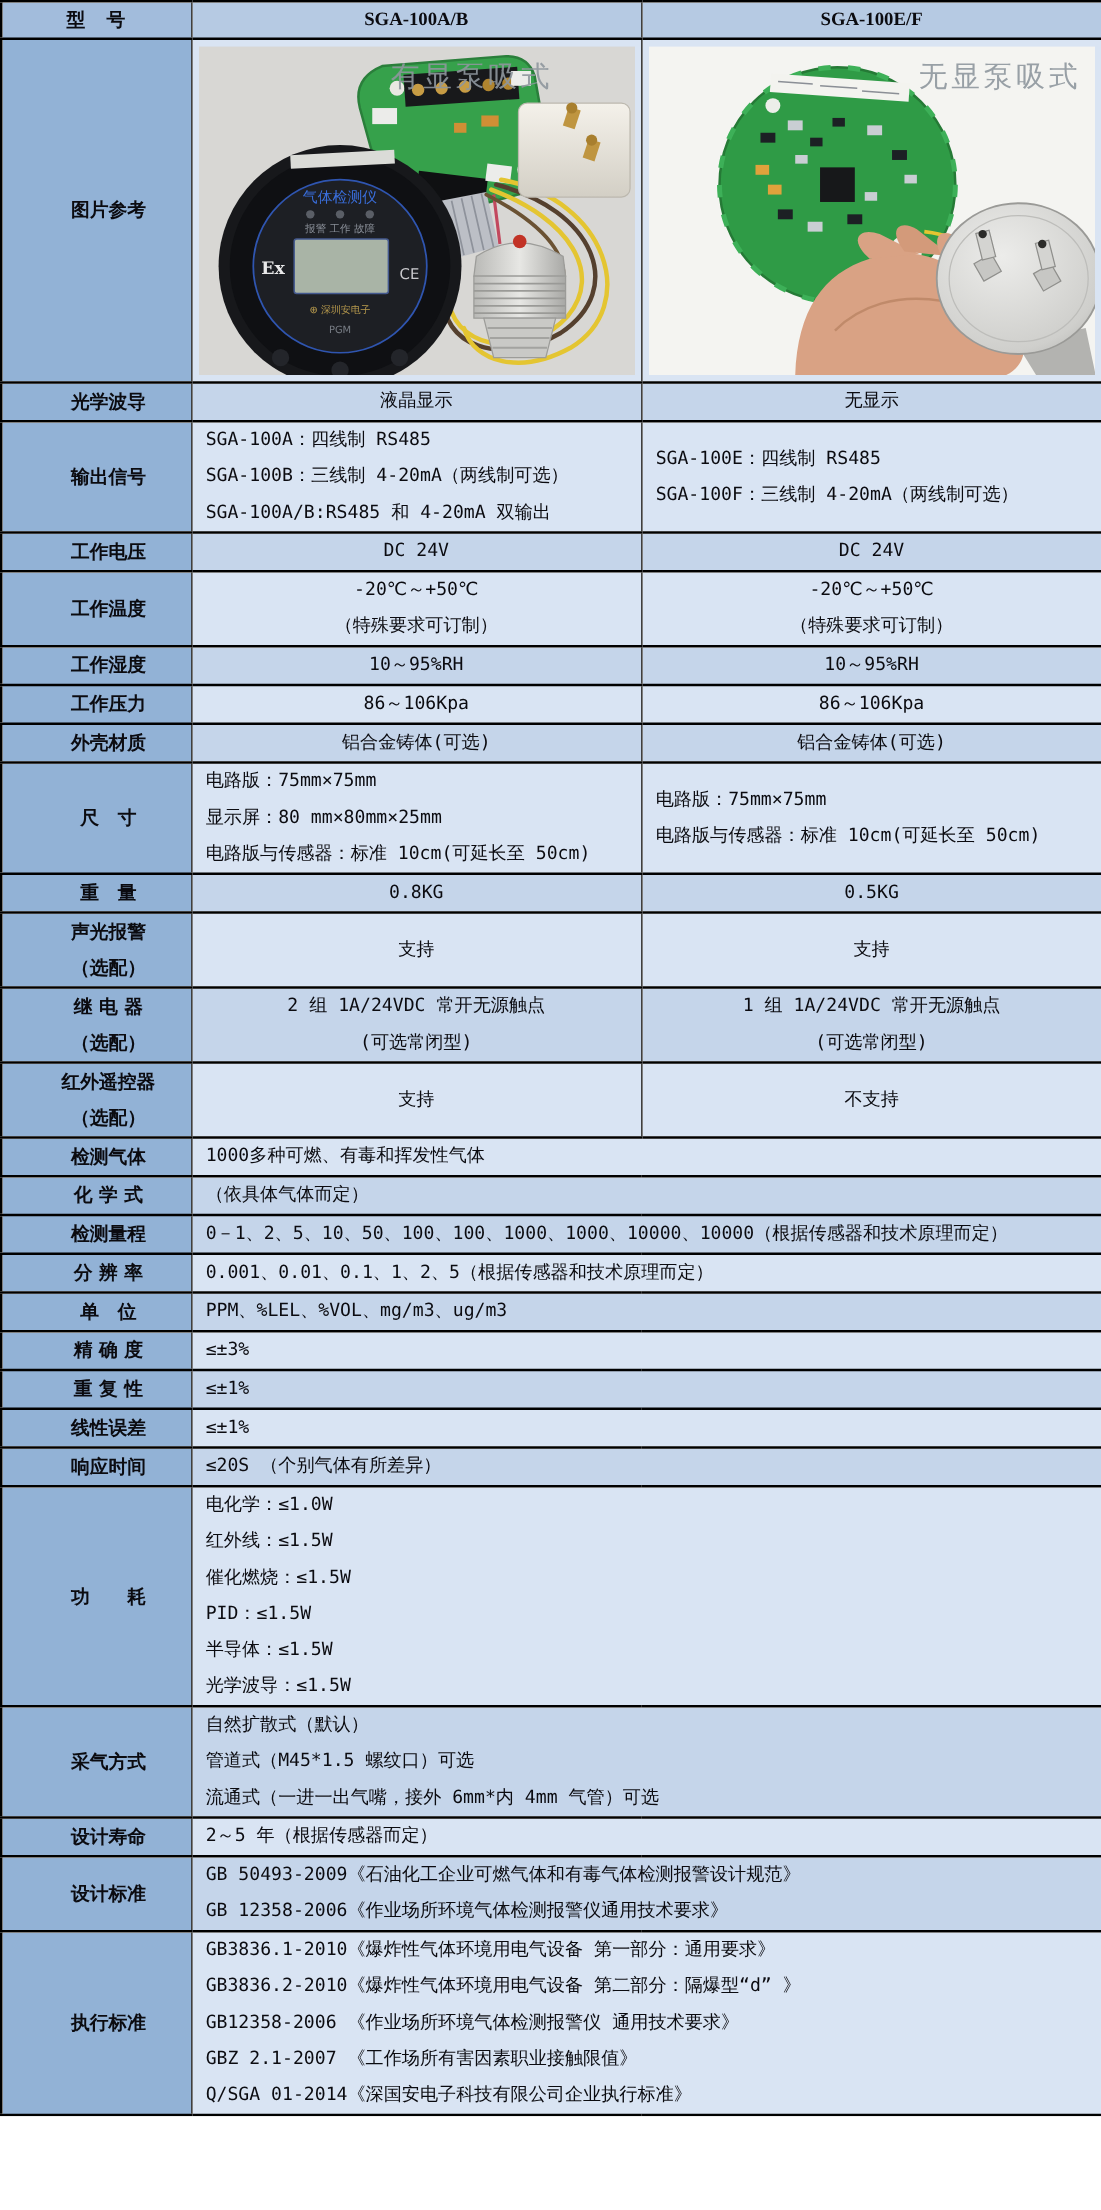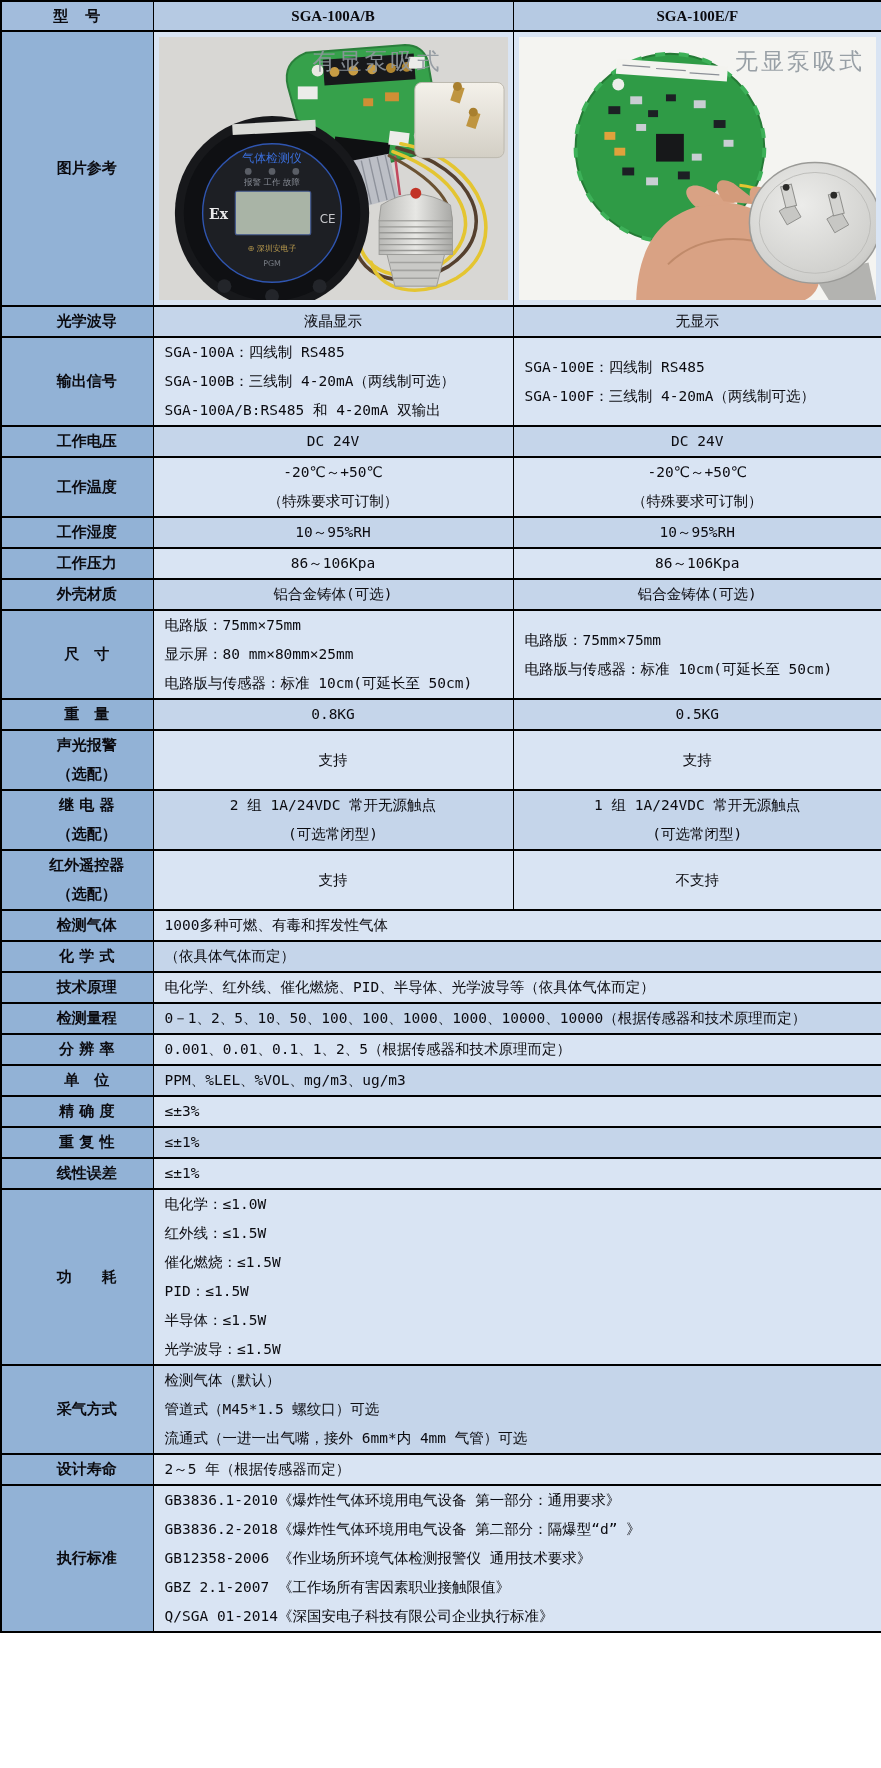--- a/index.html
+++ b/index.html
@@ -405,28 +405,20 @@
         </td>
       </tr>
       <tr class="dark">
         <td class="label-cell">
           <div class="line">化 学 式</div>
         </td>
         <td class="value-cell left" colspan="2">
           <div class="line">（依具体气体而定）</div>
         </td>
       </tr>
-      <tr class="light">
-        <td class="label-cell">
-          <div class="line">技术原理</div>
-        </td>
-        <td class="value-cell left" colspan="2">
-          <div class="line">电化学、红外线、催化燃烧、PID、半导体、光学波导等（依具体气体而定）</div>
-        </td>
-      </tr>
       <tr class="dark">
         <td class="label-cell">
           <div class="line">检测量程</div>
         </td>
         <td class="value-cell left" colspan="2">
           <div class="line">0－1、2、5、10、50、100、100、1000、1000、10000、10000（根据传感器和技术原理而定）</div>
         </td>
       </tr>
       <tr class="light">
         <td class="label-cell">
@@ -459,59 +451,76 @@
         <td class="value-cell left" colspan="2">
           <div class="line">≤±1%</div>
         </td>
       </tr>
       <tr class="light">
         <td class="label-cell">
           <div class="line">线性误差</div>
         </td>
         <td class="value-cell left" colspan="2">
           <div class="line">≤±1%</div>
+        </td>
+      </tr>
+      <tr class="dark">
+        <td class="label-cell">
+          <div class="line">响应时间</div>
+        </td>
+        <td class="value-cell left" colspan="2">
+          <div class="line">≤20S （个别气体有所差异）</div>
         </td>
       </tr>
       <tr class="light">
         <td class="label-cell">
           <div class="line">功　　耗</div>
         </td>
         <td class="value-cell left" colspan="2">
           <div class="line">电化学：≤1.0W</div>
           <div class="line">红外线：≤1.5W</div>
           <div class="line">催化燃烧：≤1.5W</div>
           <div class="line">PID：≤1.5W</div>
           <div class="line">半导体：≤1.5W</div>
           <div class="line">光学波导：≤1.5W</div>
         </td>
       </tr>
       <tr class="dark">
         <td class="label-cell">
           <div class="line">采气方式</div>
         </td>
         <td class="value-cell left" colspan="2">
-          <div class="line">检测气体（默认）</div>
+          <div class="line">自然扩散式（默认）</div>
           <div class="line">管道式（M45*1.5 螺纹口）可选</div>
           <div class="line">流通式（一进一出气嘴，接外 6mm*内 4mm 气管）可选</div>
         </td>
       </tr>
       <tr class="light">
         <td class="label-cell">
           <div class="line">设计寿命</div>
         </td>
         <td class="value-cell left" colspan="2">
           <div class="line">2～5 年（根据传感器而定）</div>
         </td>
       </tr>
+      <tr class="dark">
+        <td class="label-cell">
+          <div class="line">设计标准</div>
+        </td>
+        <td class="value-cell left" colspan="2">
+          <div class="line">GB 50493-2009《石油化工企业可燃气体和有毒气体检测报警设计规范》</div>
+          <div class="line">GB 12358-2006《作业场所环境气体检测报警仪通用技术要求》</div>
+        </td>
+      </tr>
       <tr class="light">
         <td class="label-cell">
           <div class="line">执行标准</div>
         </td>
         <td class="value-cell left" colspan="2">
           <div class="line">GB3836.1-2010《爆炸性气体环境用电气设备 第一部分：通用要求》</div>
-          <div class="line">GB3836.2-2018《爆炸性气体环境用电气设备 第二部分：隔爆型“d” 》</div>
+          <div class="line">GB3836.2-2010《爆炸性气体环境用电气设备 第二部分：隔爆型“d” 》</div>
           <div class="line">GB12358-2006 《作业场所环境气体检测报警仪 通用技术要求》</div>
           <div class="line">GBZ 2.1-2007 《工作场所有害因素职业接触限值》</div>
           <div class="line">Q/SGA 01-2014《深国安电子科技有限公司企业执行标准》</div>
         </td>
       </tr>
     </tbody>
 </table>
 
 </body></html>

